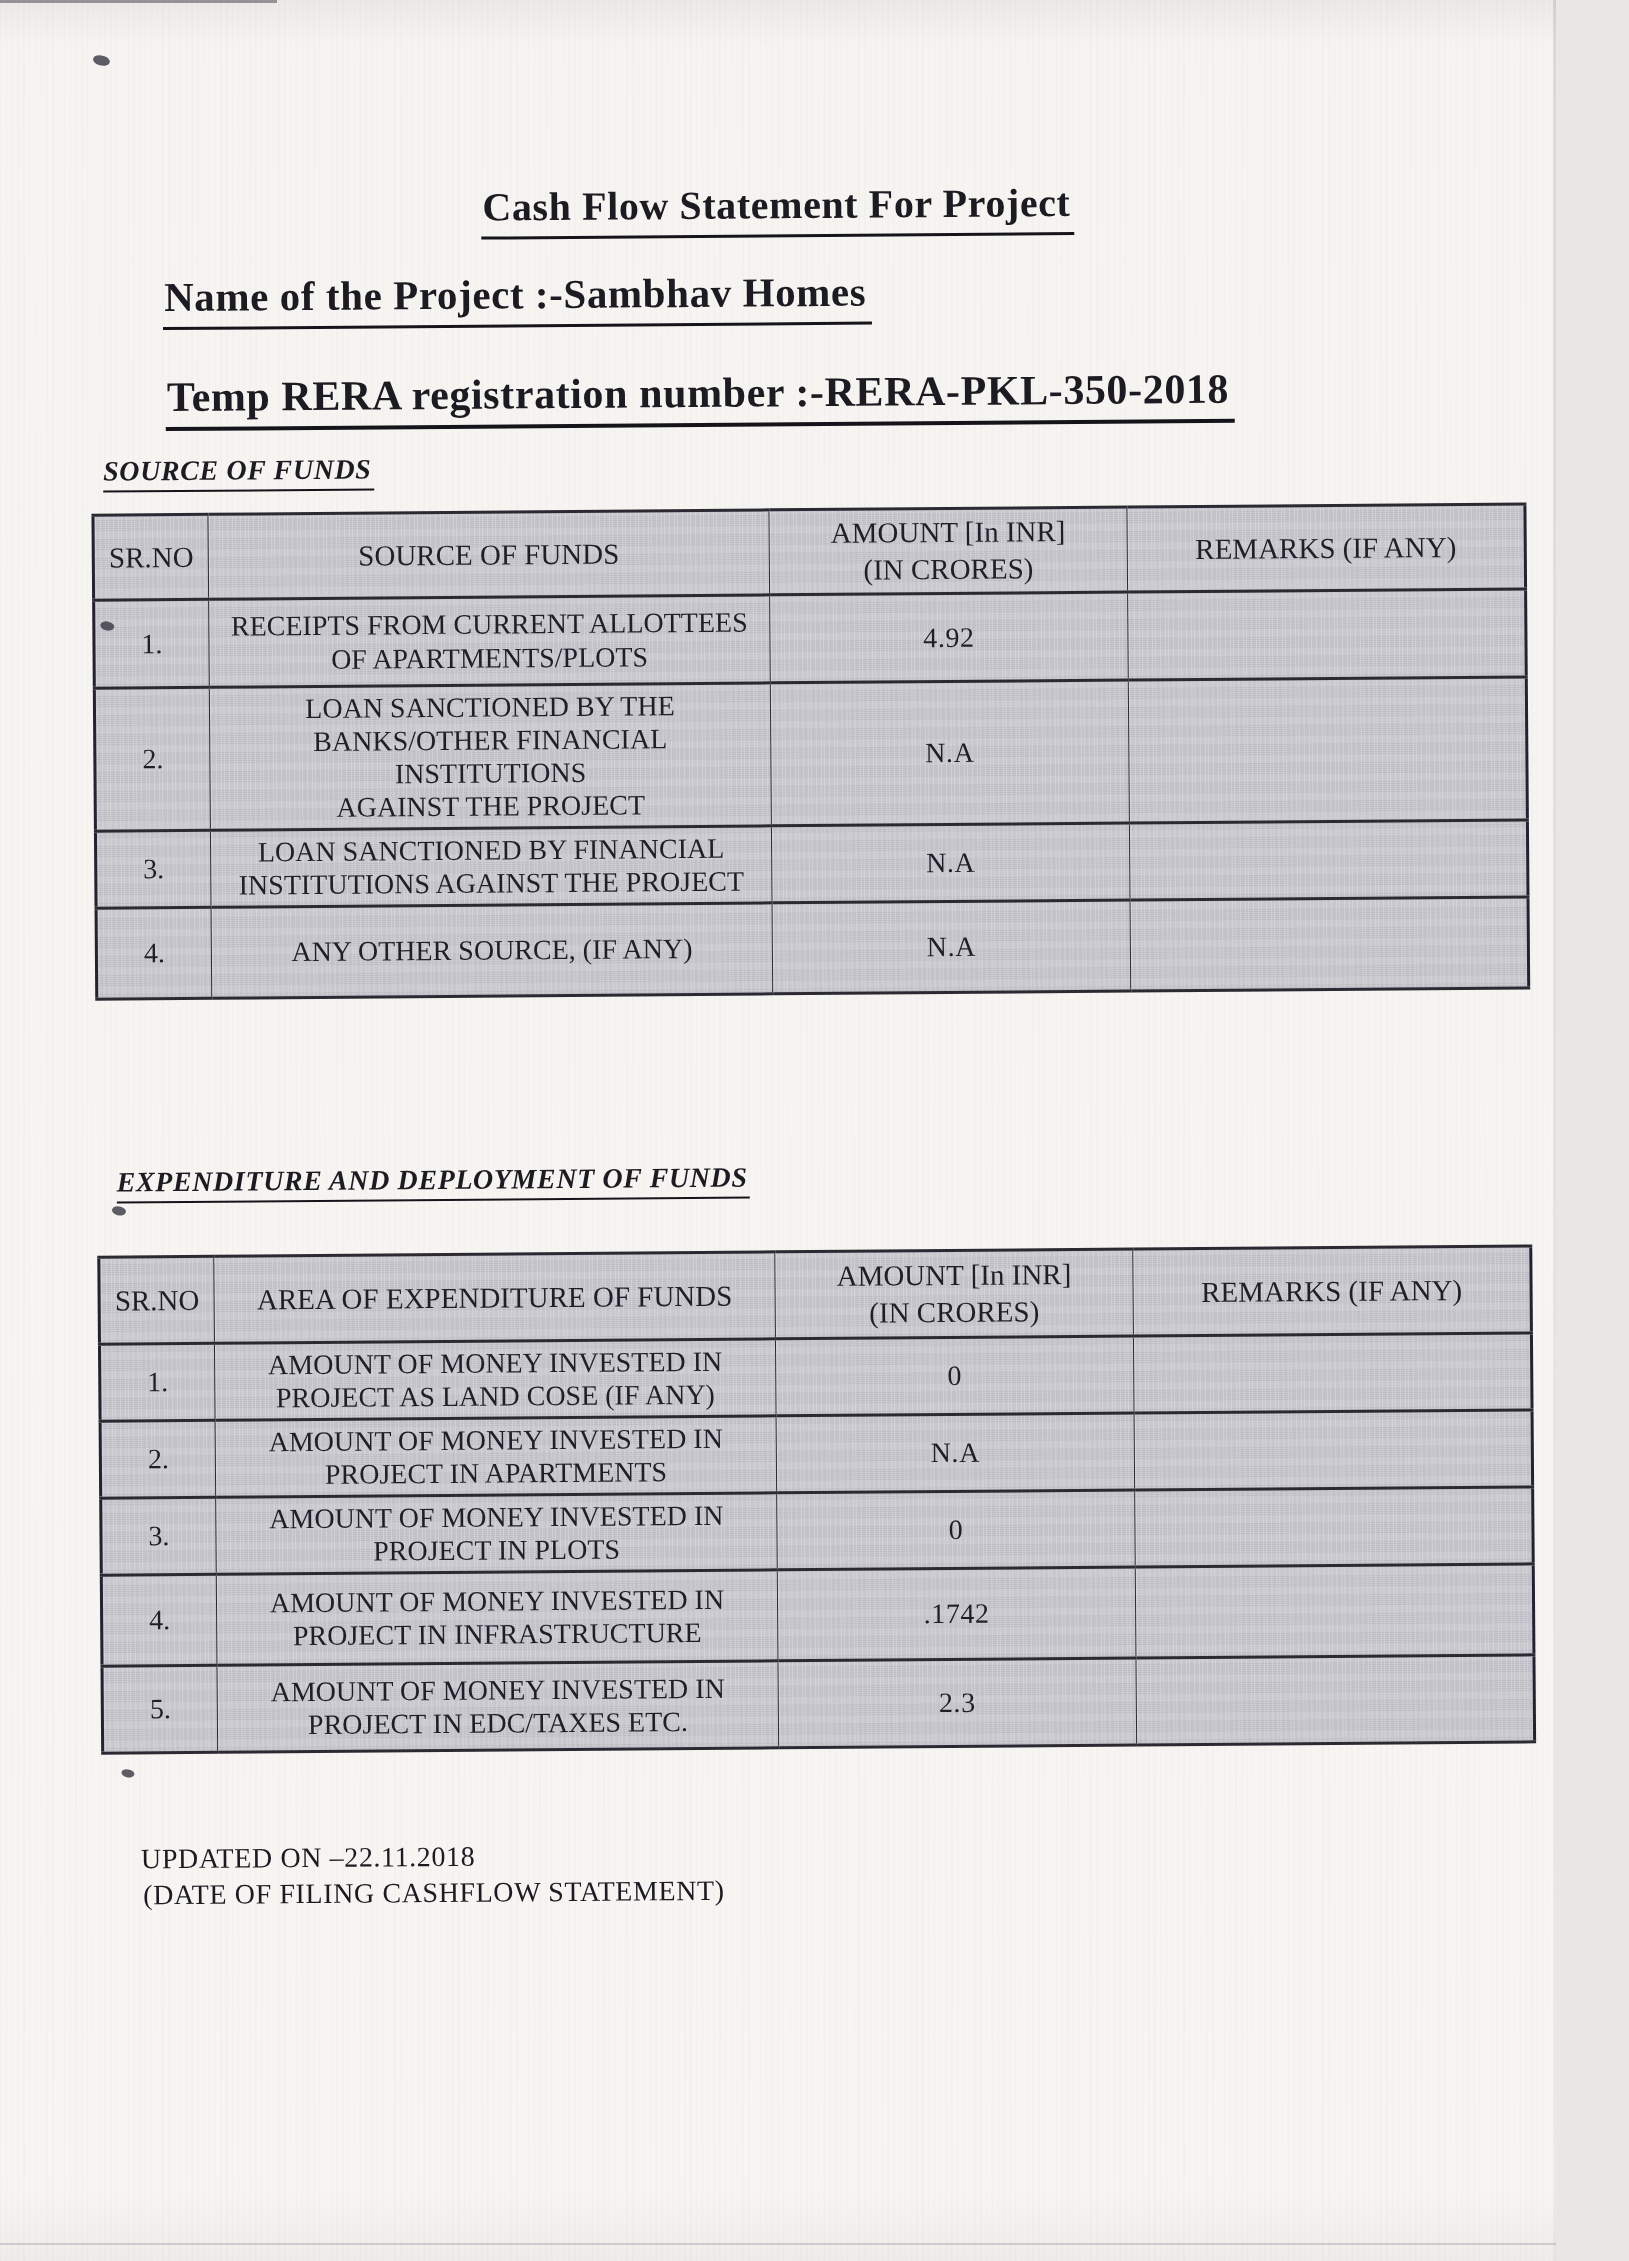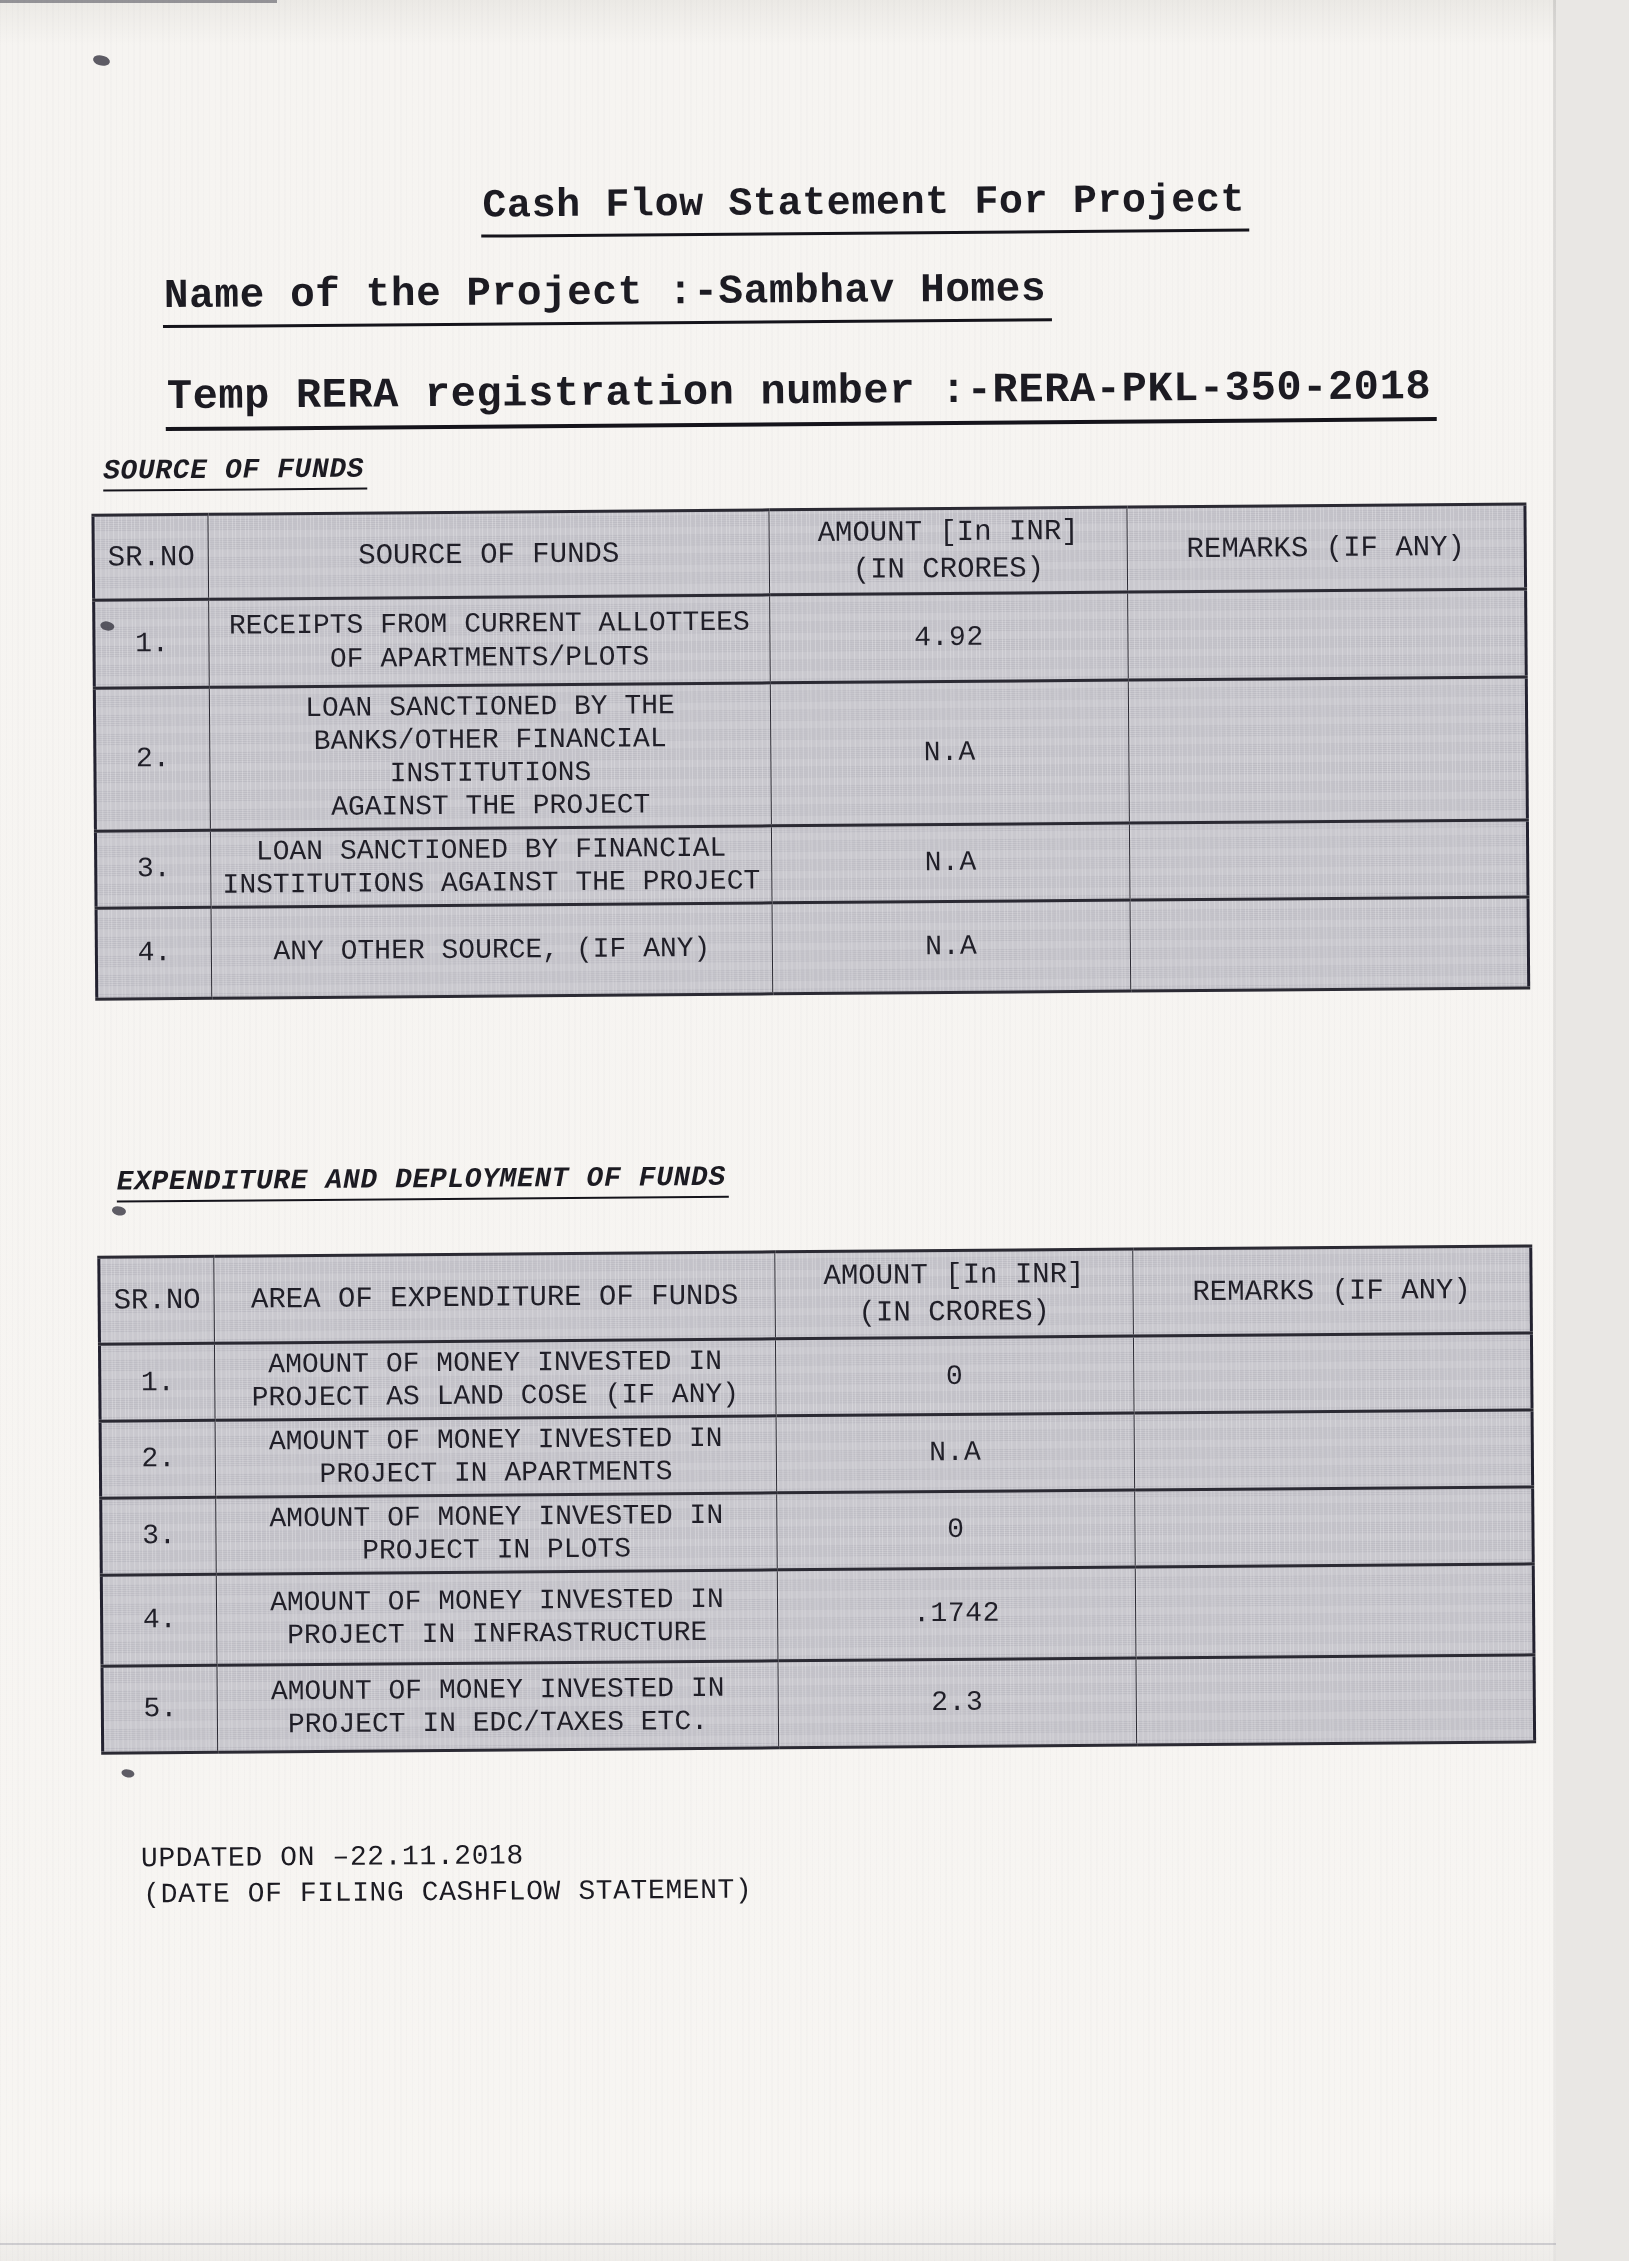--- a/index.html
+++ b/index.html
@@ -1,19 +1,19 @@
 <!DOCTYPE html>
 <html style="font-size:10.3px"><head>
 <meta charset="utf-8">
 <style>
   html,body { margin:0; padding:0; background:#e9e7e4; }
   .canvas {
     position:relative; width:1556px; height:2261px; overflow:hidden;
     background:linear-gradient(180deg,#ebe9e5 0px,#f6f4f1 45px,#f7f5f2 2192px,#eeece9 2261px);
-    font-family:Liberation Mono, monospace; color:#1c1b22;
+    font-family:Liberation Serif, serif; color:#1c1b22;
   }
   
   .canvas::before {
     content:""; position:absolute; inset:0; pointer-events:none;
     background:repeating-linear-gradient(90deg, rgba(40,40,70,.015) 0 1.3px, rgba(0,0,0,0) 1.3px 5.8px);
   }
   .tilt { position:absolute; inset:0; transform:rotate(-0.45deg); transform-origin:815px 709px; }
 
   .abs { position:absolute; }
   .doc-title {

